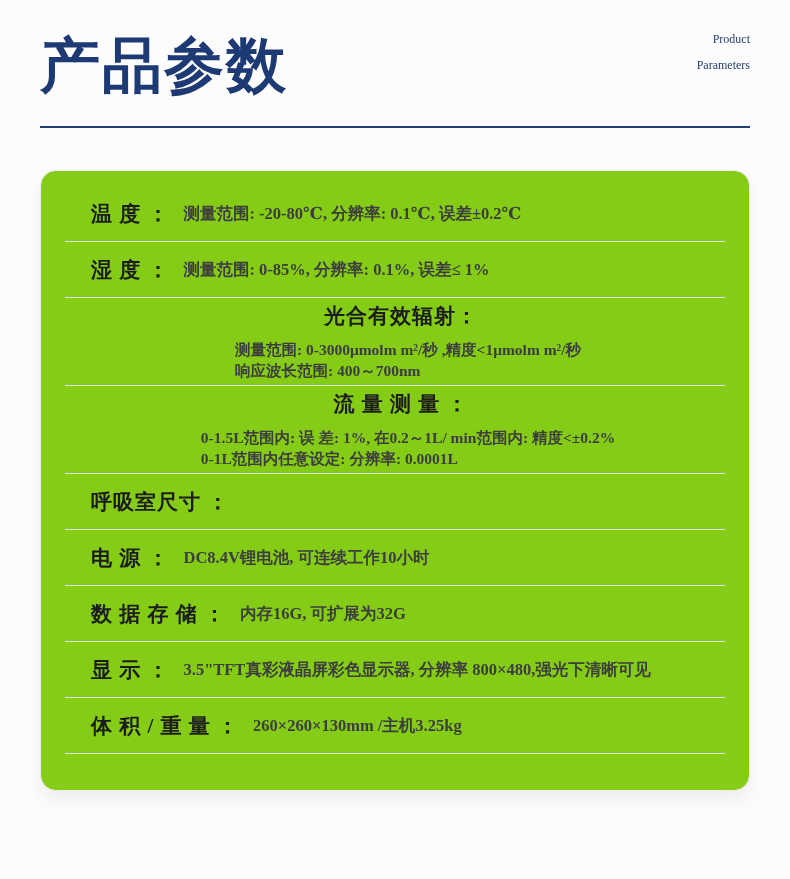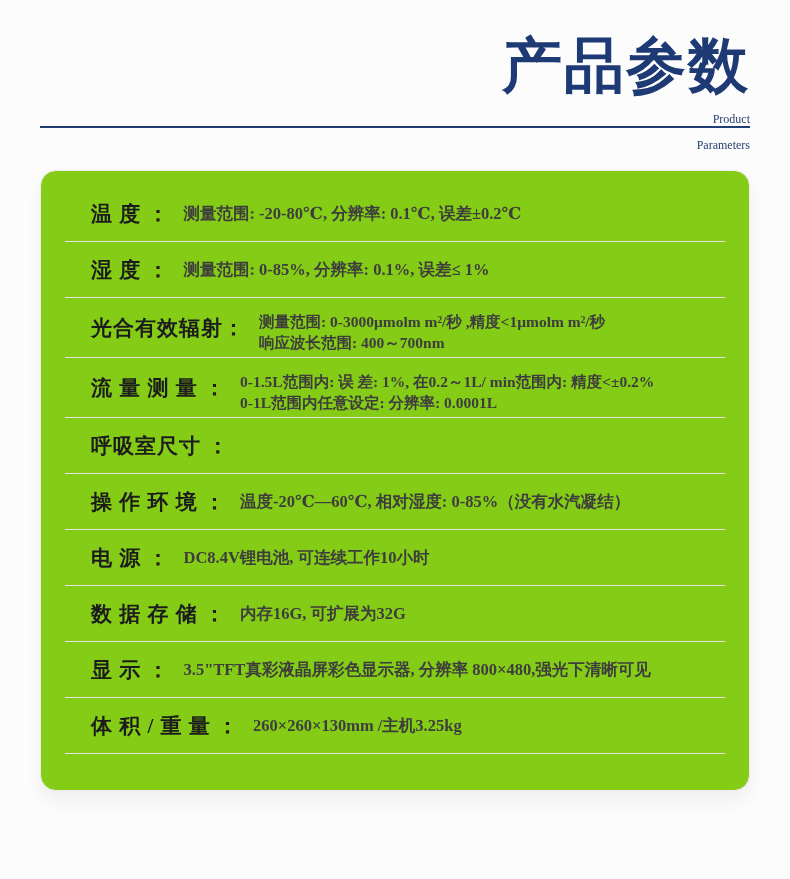--- a/index.html
+++ b/index.html
@@ -3,21 +3,21 @@
 <meta charset="utf-8">
 <style>
   html,body{margin:0;padding:0;}
   body{
     width:790px;height:879px;overflow:hidden;
     background:#fcfcfc;
     font-family:"Liberation Serif","DejaVu Serif",serif;
     -webkit-font-smoothing:antialiased;
   }
   .page-header{padding:26px 40px 0;}
-  .header-flex{display:flex;justify-content:space-between;align-items:flex-end;height:80px;flex-direction:column;}
+  .header-flex{display:flex;justify-content:space-between;align-items:flex-start;height:80px;}
   .page-title{
     font-size:60px;font-weight:800;letter-spacing:2px;
     color:#1e3a74;line-height:80px;white-space:nowrap;
   }
   .subtitle{
     text-align:right;color:#27406e;font-size:12px;line-height:26px;
   }
   .title-rule{
     margin-top:20px;height:0;border:none;
     border-top:2px solid #223d6f;
@@ -31,21 +31,21 @@
     padding:15px 24px 36px;
     box-sizing:border-box;
   }
   .spec-row{
     display:flex;align-items:center;
     min-height:56px;
     border-bottom:1px solid #e2e2e2;
     padding:4px 0 4px 26px;
     box-sizing:border-box;
   }
-  .spec-row.multi{min-height:60px;}
+  .spec-row.multi{min-height:60px;flex-direction:column;}
   .spec-label{
     font-size:21px;font-weight:700;color:#1c1c1c;
     letter-spacing:1px;white-space:nowrap;
     margin-right:14px;flex:0 0 auto;
   }
   .spec-value{color:#3d3d3d;font-size:16.5px;line-height:22px;font-weight:bold;}
   .spec-row.multi .spec-value{font-size:15.5px;line-height:21px;margin-top:9px;}
   .value-line{white-space:nowrap;}
 </style>
 </head>
@@ -86,26 +86,20 @@
       <span class="spec-label">流 量 测 量 ：</span>
       <div class="spec-value">
         <div class="value-line">0-1.5L范围内: 误 差: 1%, 在0.2～1L/ min范围内: 精度&lt;±0.2%</div>
         <div class="value-line">0-1L范围内任意设定: 分辨率: 0.0001L</div>
       </div>
     </div>
     <div class="spec-row">
       <span class="spec-label">呼吸室尺寸 ：</span>
     </div>
     <div class="spec-row">
-      <span class="spec-label">操 作 环 境 ：</span>
-      <div class="spec-value">
-        <div class="value-line">温度-20℃—60℃, 相对湿度: 0-85%（没有水汽凝结）</div>
-      </div>
-    </div>
-    <div class="spec-row">
       <span class="spec-label">电 源 ：</span>
       <div class="spec-value">
         <div class="value-line">DC8.4V锂电池, 可连续工作10小时</div>
       </div>
     </div>
     <div class="spec-row">
       <span class="spec-label">数 据 存 储 ：</span>
       <div class="spec-value">
         <div class="value-line">内存16G, 可扩展为32G</div>
       </div>

